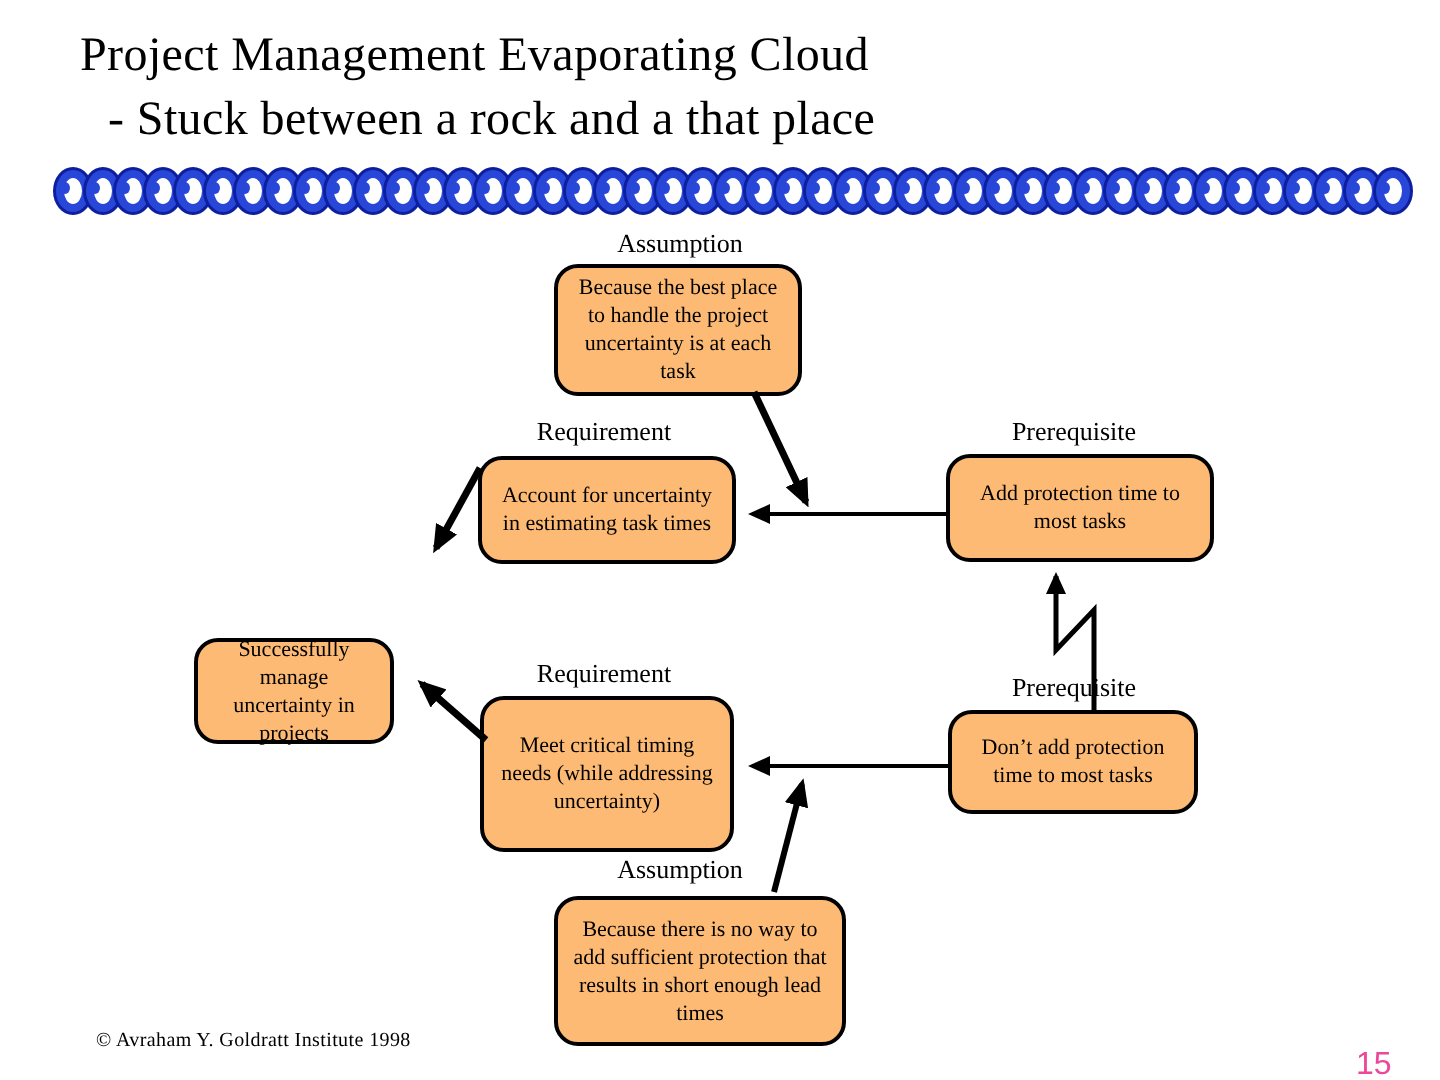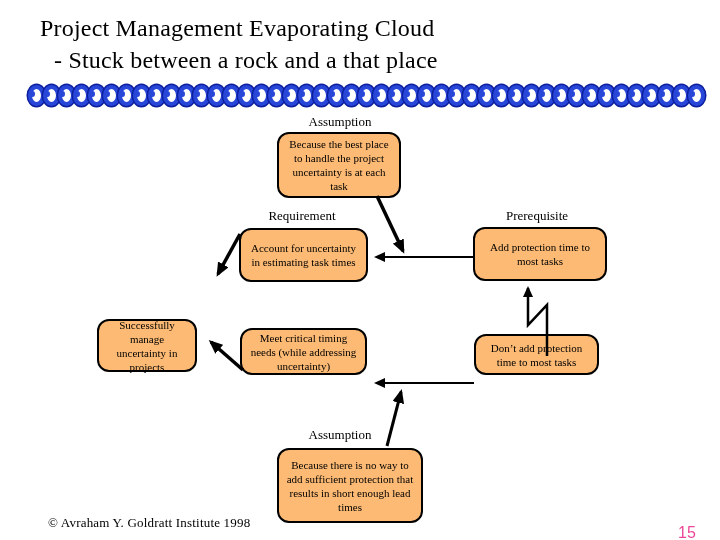--- a/index.html
+++ b/index.html
@@ -60,21 +60,21 @@
     z-index:1;
   }
   
   #connector-layer{
     position:absolute;left:0;top:0;width:720px;height:540px;
     z-index:3;pointer-events:none;
   }
   
   #footer-copyright{
     position:absolute;left:48px;top:515px;
-    font-size:13px;letter-spacing:0.2px;
+    font-size:10px;letter-spacing:0.2px;
   }
   #page-number{
     position:absolute;left:678px;top:501px;
     font-family:"Liberation Sans","DejaVu Sans",sans-serif;
     font-size:16px;color:#ec4899;margin-top:23px;
   }
 </style>
 </head>
 <body>
 
@@ -145,24 +145,24 @@
   </div>
   <div class="node-box" style="left:239px;top:228px;width:129px;height:54px;">
     <span>Account for uncertainty in estimating task times</span>
   </div>
   <div class="node-box" style="left:473px;top:227px;width:134px;height:54px;">
     <span>Add protection time to most tasks</span>
   </div>
   <div class="node-box" style="left:97px;top:283px;width:100px;height:53px;margin-top:36px;">
     <span>Successfully manage uncertainty in projects</span>
   </div>
-  <div class="node-box" style="left:240px;top:328px;width:127px;height:47px;">
+  <div class="node-box" style="left:240px;top:348px;width:127px;height:78px;">
     <span>Meet critical timing needs (while addressing uncertainty)</span>
   </div>
-  <div class="node-box" style="left:474px;top:334px;width:125px;height:41px;">
+  <div class="node-box" style="left:474px;top:355px;width:125px;height:52px;">
     <span>Don’t add protection time to most tasks</span>
   </div>
   <div class="node-box" style="left:277px;top:448px;width:146px;height:75px;">
     <span>Because there is no way to add sufficient protection that results in short enough lead times</span>
   </div>
 
   <svg id="connector-layer" viewBox="0 0 720 540" xmlns="http://www.w3.org/2000/svg">
     <defs>
       <marker id="ah-s" markerWidth="11" markerHeight="10" refX="9" refY="5" orient="auto" markerUnits="userSpaceOnUse">
         <path d="M0,0 L11,5 L0,10 z" fill="#000"></path>

